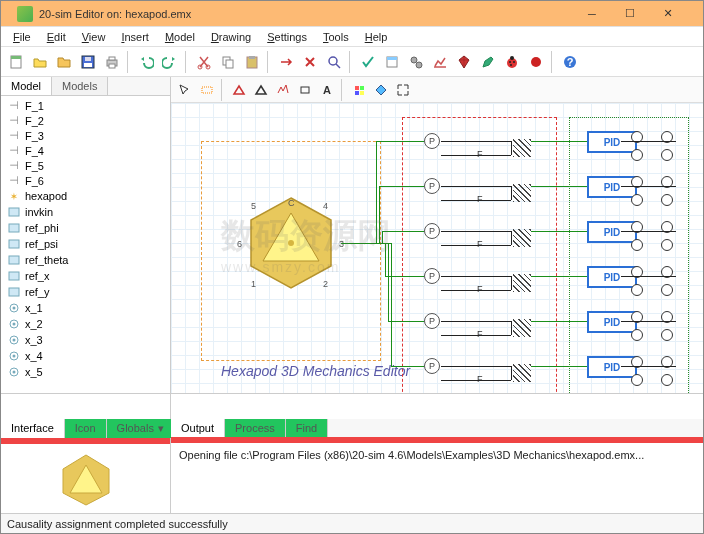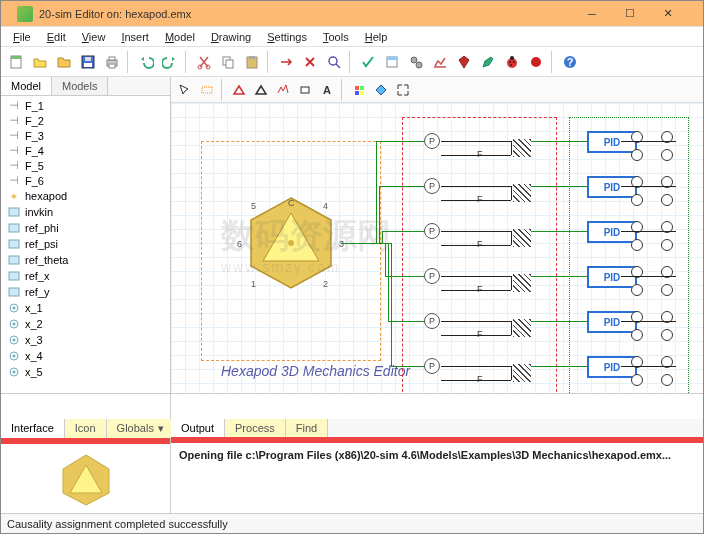--- a/index.html
+++ b/index.html
@@ -63,23 +63,23 @@
 .hatch { position:absolute; width:18px; height:18px;
   background: repeating-linear-gradient(45deg,#444 0,#444 1px,transparent 1px,transparent 4px);
 }
 
 
 .bottom-panels { height:120px; display:flex; border-top:1px solid #ccc; }
 .bottom-left { width:170px; border-right:1px solid #ccc; display:flex; flex-direction:column; }
 .bottom-right { flex:1; display:flex; flex-direction:column; }
 .btabs { display:flex; background:#f7f7f7; border-bottom:6px solid #ef4444;margin-top:25px; }
 .btab { padding:3px 10px; border-right:1px solid #ccc; background:#fff; }
-.btab.inactive { background:#fef9c3; color:#555; }
+.btab.inactive { background:#22c55e; color:#555; }
 .btab .caret { margin-left:4px; color:#555; }
-.output-text { padding:6px 8px; color:#222;font-weight:bold; }
+.output-text { padding:6px 8px; color:#222; }
 
 
 .statusbar { height:20px; border-top:1px solid #ccc; display:flex; align-items:center; padding:0 6px; color:#222; background:#f7f7f7; }
 
 .preview { flex:1; display:flex; align-items:center; justify-content:center; }
 
 svg { display:block; }
 </style>
 </head>
 <body>

